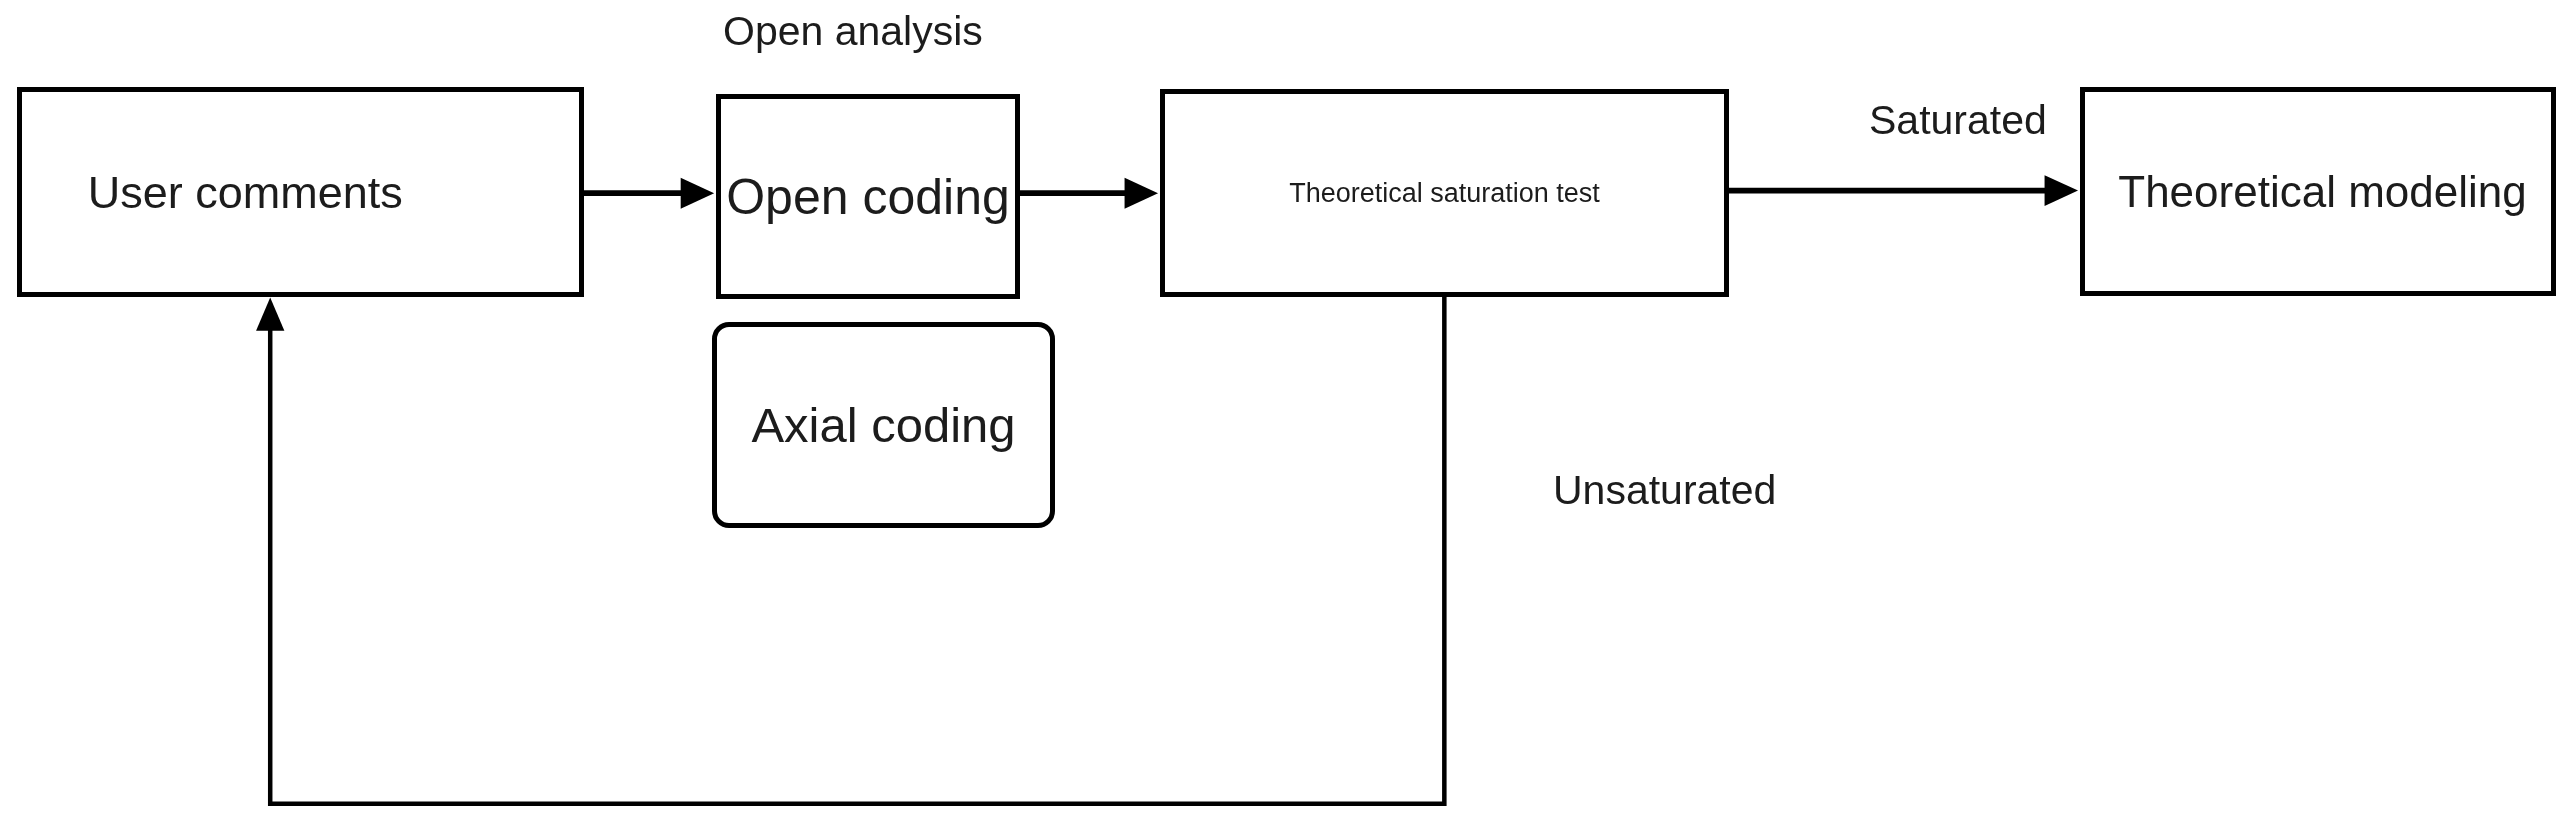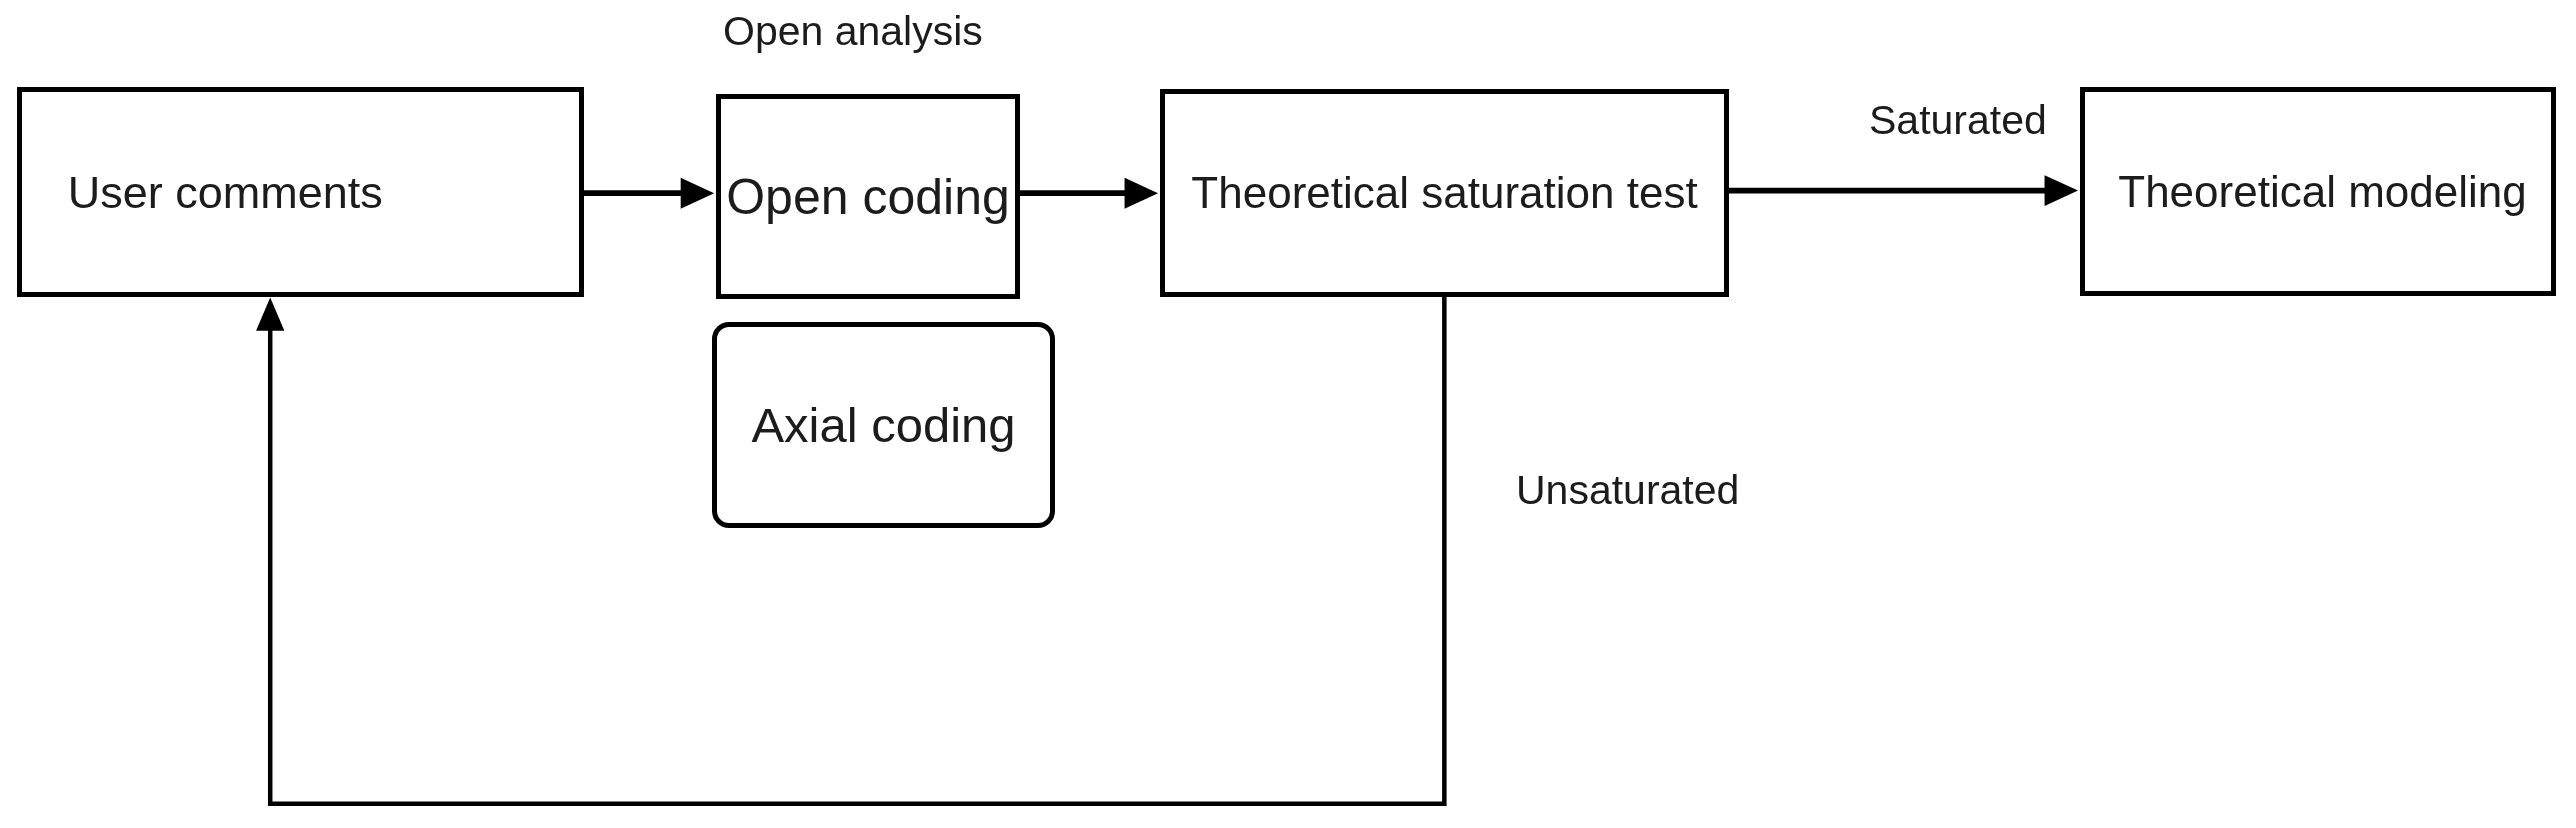--- a/index.html
+++ b/index.html
@@ -35,33 +35,33 @@
     justify-content: center;
     white-space: nowrap;
     line-height: 1;
   }
   .node-collection {
     left: 16.7px; top: 87px;
     width: 567px; height: 210px;
     flex-direction: column;
     align-items: flex-start;
     justify-content: center;
-    padding-left: 46px;
+    padding-left: 66px;
     gap: 36px;
     font-size: 45px;
   }
   .node-open-coding {
     left: 716px; top: 94px;
     width: 304px; height: 205px;
     font-size: 50px;
   }
   .node-saturation-test {
     left: 1160px; top: 89px;
     width: 569px; height: 208px;
-    font-size: 44px;
+    font-size: 27px;
   }
   .node-modeling {
     left: 2080px; top: 87px;
     width: 476px; height: 209px;
     font-size: 44px;
     padding-left: 9px;
   }
   .node-axial-coding {
     left: 712px; top: 322px;
     width: 343px; height: 206px;
@@ -76,21 +76,21 @@
   .float-label {
     position: absolute;
     white-space: nowrap;
     font-size: 41px;
     line-height: 1.1;
     color: #1c1c1c;
   }
   .lbl-data-collection { left: 48px;   top: 14px; }
   .lbl-data-analysis   { left: 723px; top: 9px; }
   .lbl-saturated       { left: 1834px; top: 98px; margin-left: 35px; }
-  .lbl-unsaturated     { left: 1516px; top: 468px; text-align: center; }
+  .lbl-unsaturated     { left: 1553px; top: 468px; text-align: center; }
 </style>
 </head>
 <body>
 
 <div class="canvas">
 
   <svg class="connectors" viewBox="0 0 4004 1288">
     <g>
       <line x1="905" y1="300" x2="1062" y2="300" stroke="#000" stroke-width="9"></line>
       <polygon points="1110,300 1058,276 1058,324" fill="#000"></polygon>

